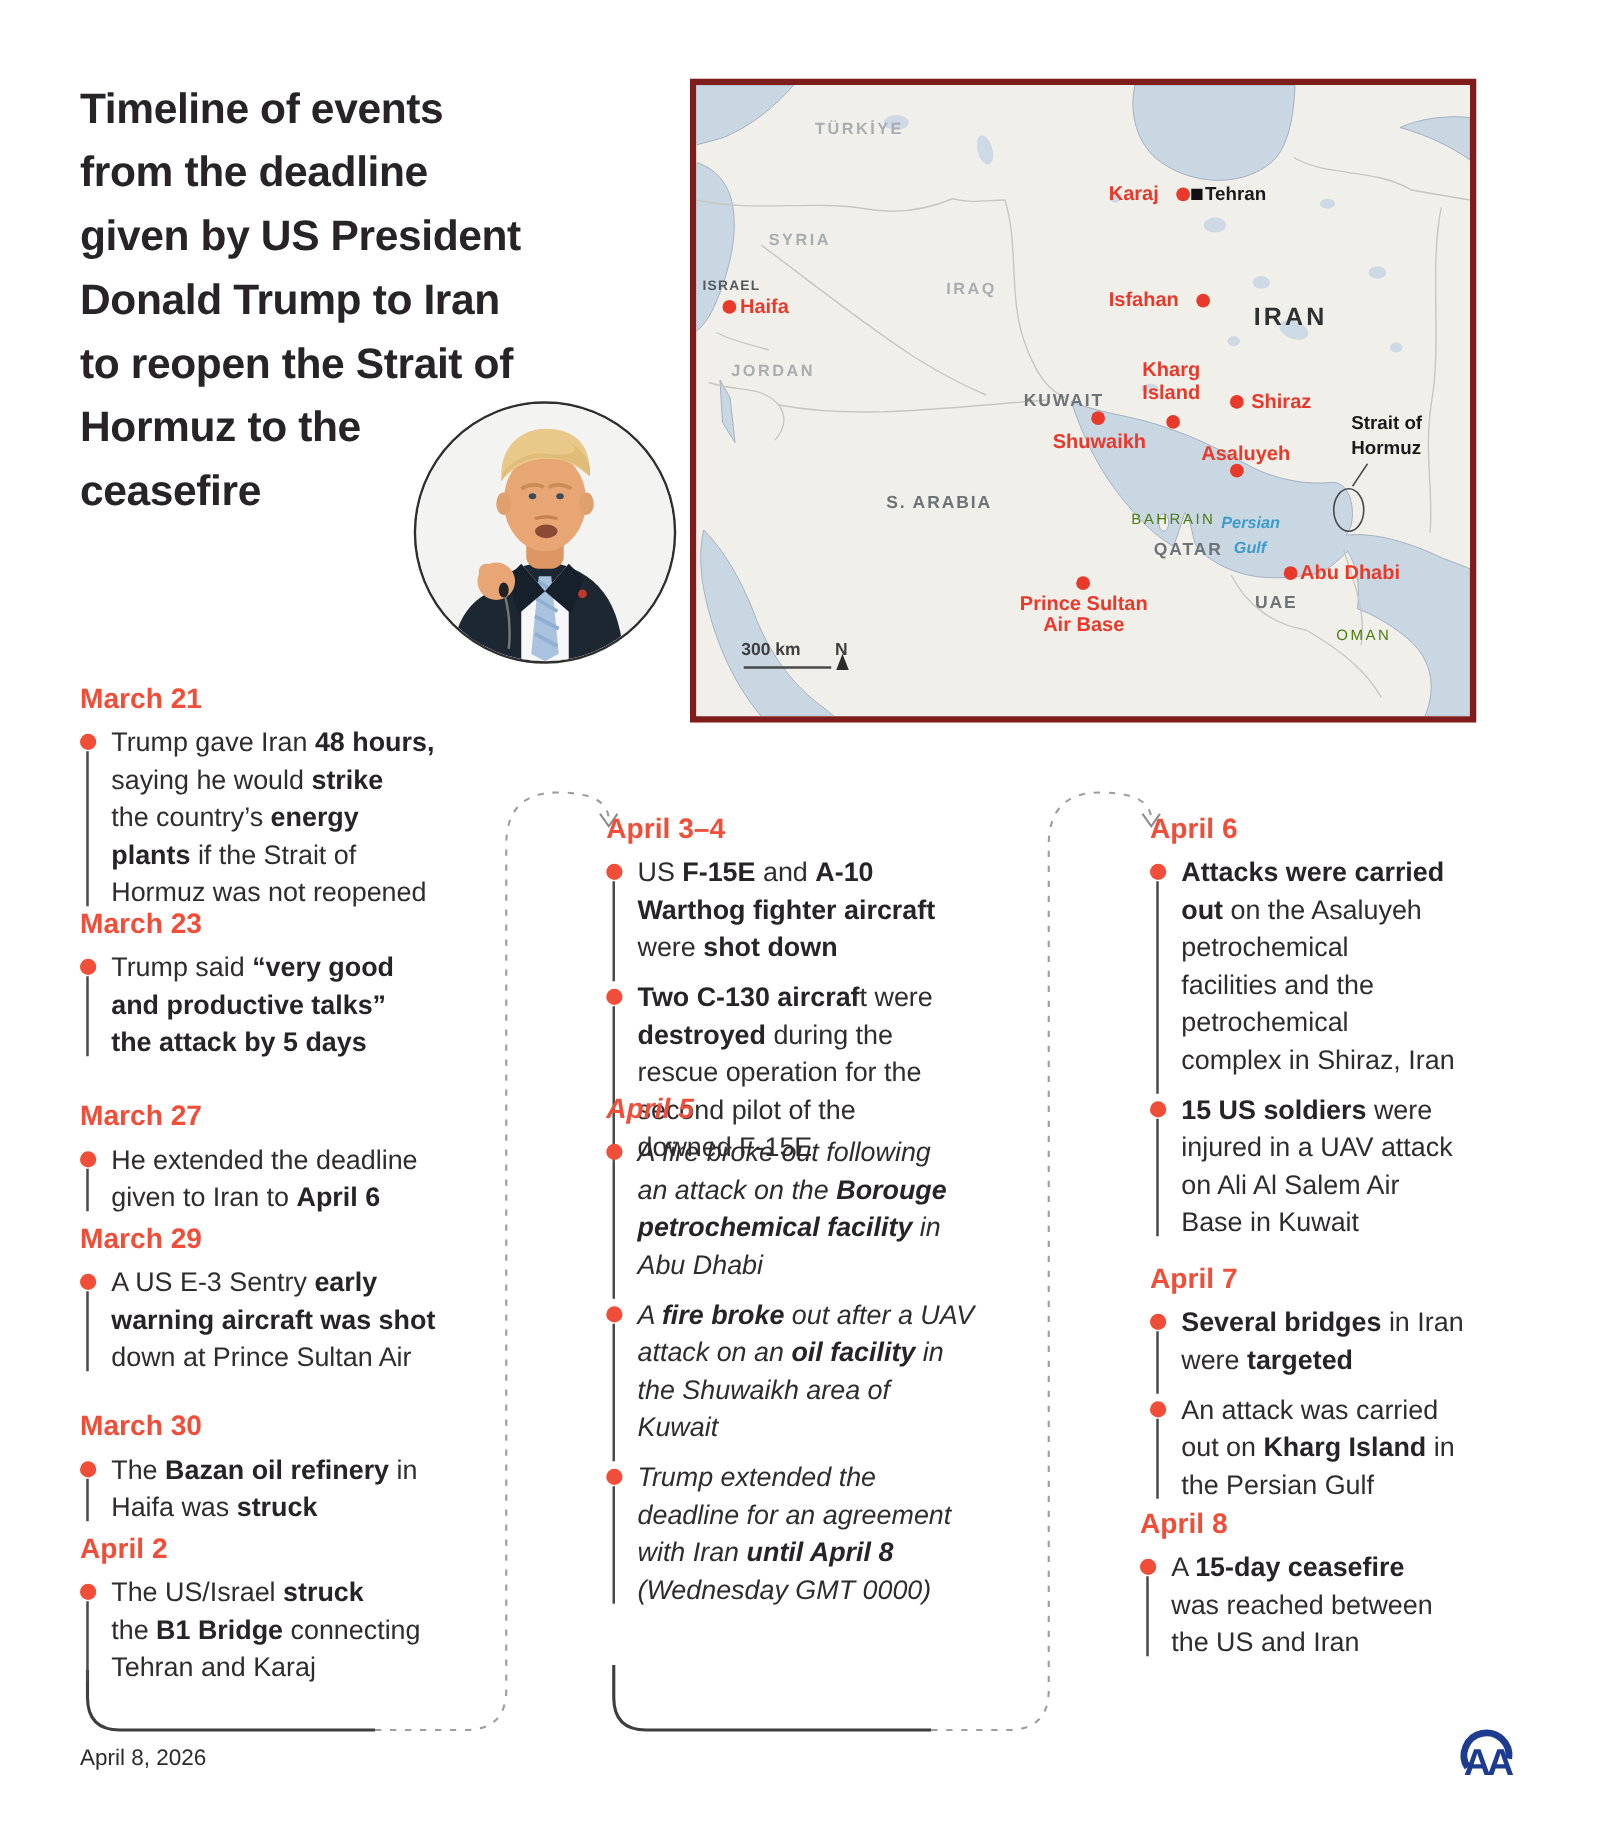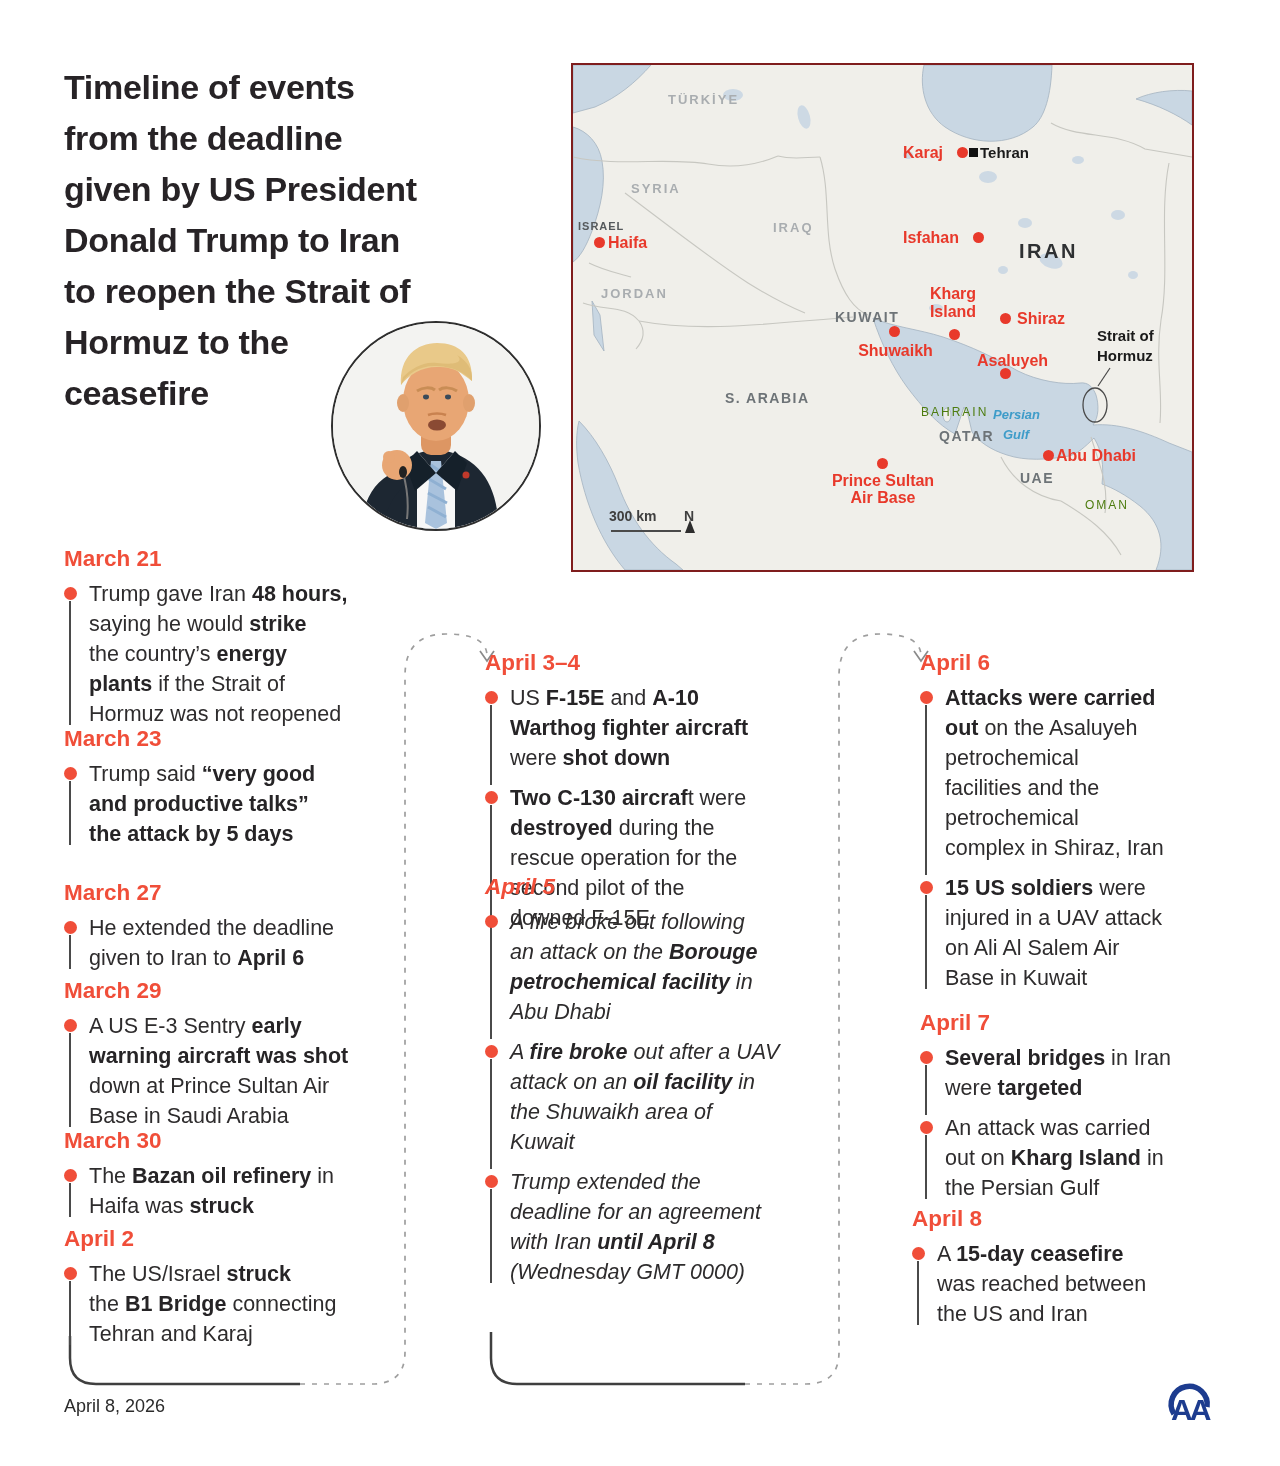--- a/index.html
+++ b/index.html
@@ -5,21 +5,21 @@
   html,body{margin:0;padding:0;background:#fff;}
   #page{position:relative;width:1280px;height:1466px;background:#fff;overflow:hidden;
         font-family:"Liberation Sans",sans-serif;color:#2e2c2d;}
   
   #title{position:absolute;left:64px;top:62px;width:470px;font-size:34px;line-height:51px;
          font-weight:700;color:#272326;letter-spacing:-.3px;}
   
   #photo{position:absolute;left:331px;top:321px;width:206px;height:206px;border-radius:50%;
          border:2px solid #2f2f2f;overflow:hidden;background:#f3f3f1;}
   
-  #map{position:absolute;left:571px;top:63px;width:619px;height:505px;border:2px solid #7f1d1d;
+  #map{position:absolute;left:552px;top:63px;width:619px;height:505px;border:5px solid #7f1d1d;
        background:#f0efea;overflow:hidden;}
   #map svg{position:absolute;left:0;top:0;}
   .mlabel{position:absolute;white-space:nowrap;}
   .cgray{font-size:13px;font-weight:700;letter-spacing:2px;color:#a9adb0;}
   .clite{font-size:12px;font-weight:400;letter-spacing:2px;color:#4d7c0f;}
   .cdark{font-size:14px;font-weight:700;letter-spacing:1.5px;color:#6d7377;}
   .cisrael{font-size:11px;font-weight:700;letter-spacing:1px;color:#55595c;}
   .ciran{font-size:20px;font-weight:700;letter-spacing:2.5px;color:#2e3032;}
   .city{font-size:16px;font-weight:700;color:var(--map-city,#e8392b);}
   .cblk{font-size:15px;font-weight:700;color:#1a1a1a;}
@@ -226,21 +226,20 @@
         </div>
       </div>
       <div class="tl-section" style="left: 64px; top: 978px;">
         <h3 class="tl-date">March 29</h3>
         <div class="tl-bullet">
           <span class="dot"></span>
           <span class="vline"></span>
           <div class="tl-line"><span>A US E-3 Sentry </span><span class="b">early</span><span></span></div>
           <div class="tl-line"><span></span><span class="b">warning aircraft was shot</span><span></span></div>
           <div class="tl-line"><span>down at Prince Sultan Air</span></div>
-          <div class="tl-line"><span>Base in Saudi Arabia</span></div>
         </div>
       </div>
       <div class="tl-section" style="left: 64px; top: 1128px;">
         <h3 class="tl-date">March 30</h3>
         <div class="tl-bullet">
           <span class="dot"></span>
           <span class="vline"></span>
           <div class="tl-line"><span>The </span><span class="b">Bazan oil refinery</span><span> in</span></div>
           <div class="tl-line"><span>Haifa was </span><span class="b">struck</span><span></span></div>
         </div>

